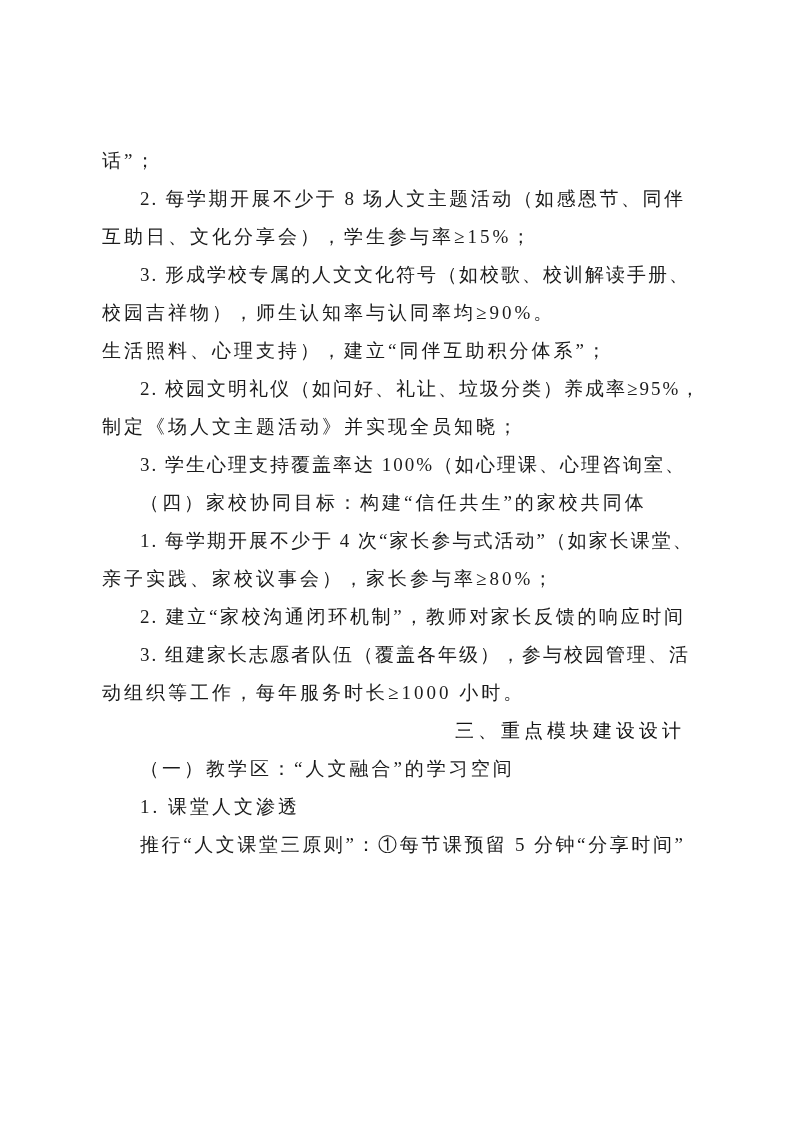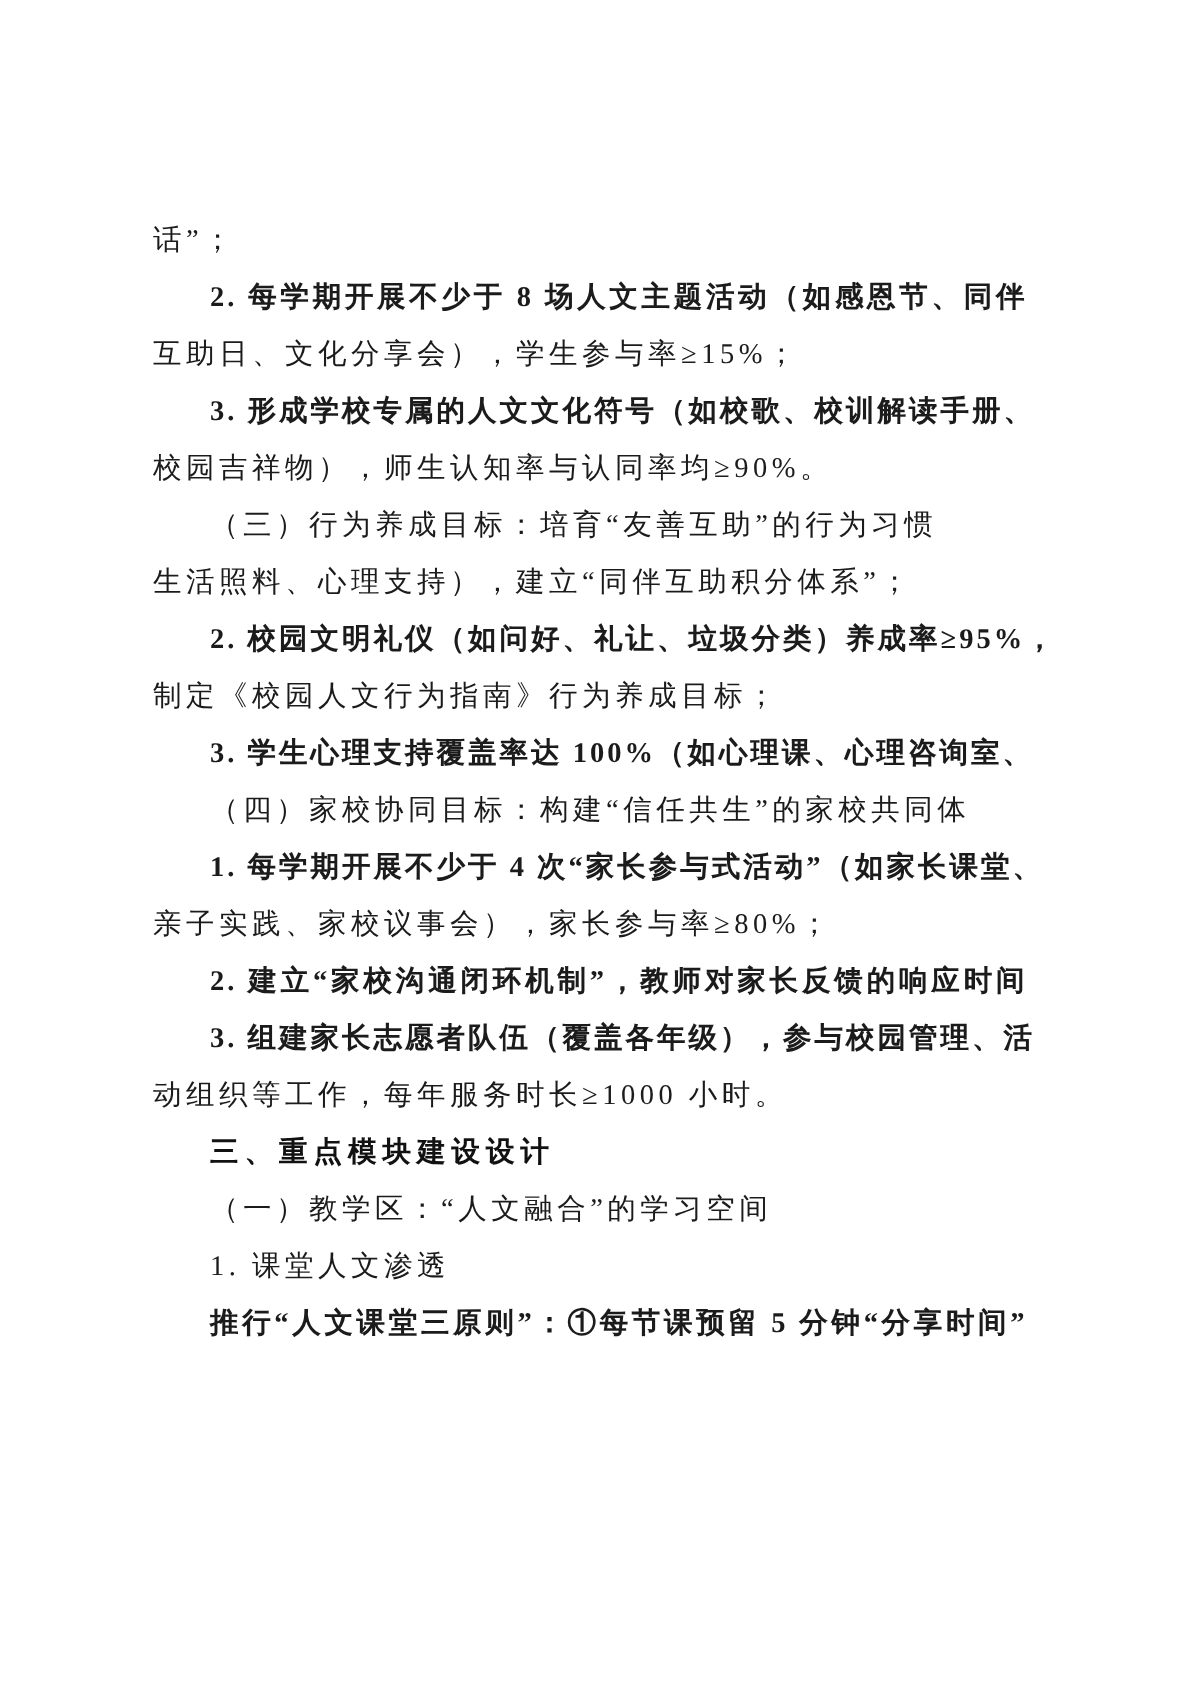--- a/index.html
+++ b/index.html
@@ -29,43 +29,42 @@
     letter-spacing: 3px;
     text-align: left;
   }
   .line.indent {
     padding-left: 38px;
   }
   .line.stretch {
     text-align: justify;
     text-align-last: justify;
     letter-spacing: 2px;
-    font-weight: bold;
   }
   .line.bold {
     font-family: "Liberation Sans", "DejaVu Sans", sans-serif;
-    font-weight: 700;
+    font-weight: 400;
     letter-spacing: 4px;
     color: #111111;
+    text-align: right;
   }
 </style>
 </head>
 <body>
 
 <div class="page">
   <div class="content">
       <div class="line">话”；</div>
       <div class="line indent stretch">2. 每学期开展不少于 8 场人文主题活动（如感恩节、同伴</div>
       <div class="line">互助日、文化分享会），学生参与率≥15%；</div>
       <div class="line indent stretch">3. 形成学校专属的人文文化符号（如校歌、校训解读手册、</div>
       <div class="line">校园吉祥物），师生认知率与认同率均≥90%。</div>
-      <div class="line indent">（三）行为养成目标：培育“友善互助”的行为习惯</div>
       <div class="line">生活照料、心理支持），建立“同伴互助积分体系”；</div>
       <div class="line indent stretch">2. 校园文明礼仪（如问好、礼让、垃圾分类）养成率≥95%，</div>
-      <div class="line">制定《校园人文行为指南》行为养成目标；</div>
+      <div class="line">制定《场人文主题活动》并实现全员知晓；</div>
       <div class="line indent stretch">3. 学生心理支持覆盖率达 100%（如心理课、心理咨询室、</div>
       <div class="line indent">（四）家校协同目标：构建“信任共生”的家校共同体</div>
       <div class="line indent stretch">1. 每学期开展不少于 4 次“家长参与式活动”（如家长课堂、</div>
       <div class="line">亲子实践、家校议事会），家长参与率≥80%；</div>
       <div class="line indent stretch">2. 建立“家校沟通闭环机制”，教师对家长反馈的响应时间</div>
       <div class="line indent stretch">3. 组建家长志愿者队伍（覆盖各年级），参与校园管理、活</div>
       <div class="line">动组织等工作，每年服务时长≥1000 小时。</div>
       <div class="line indent bold">三、重点模块建设设计</div>
       <div class="line indent">（一）教学区：“人文融合”的学习空间</div>
       <div class="line indent">1. 课堂人文渗透</div>

